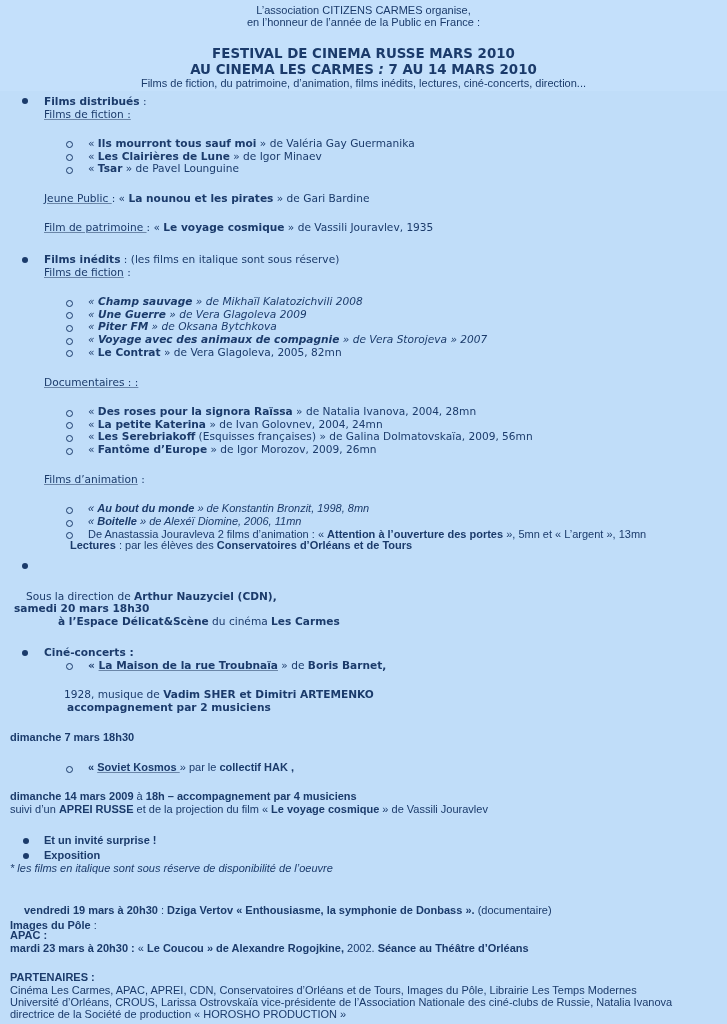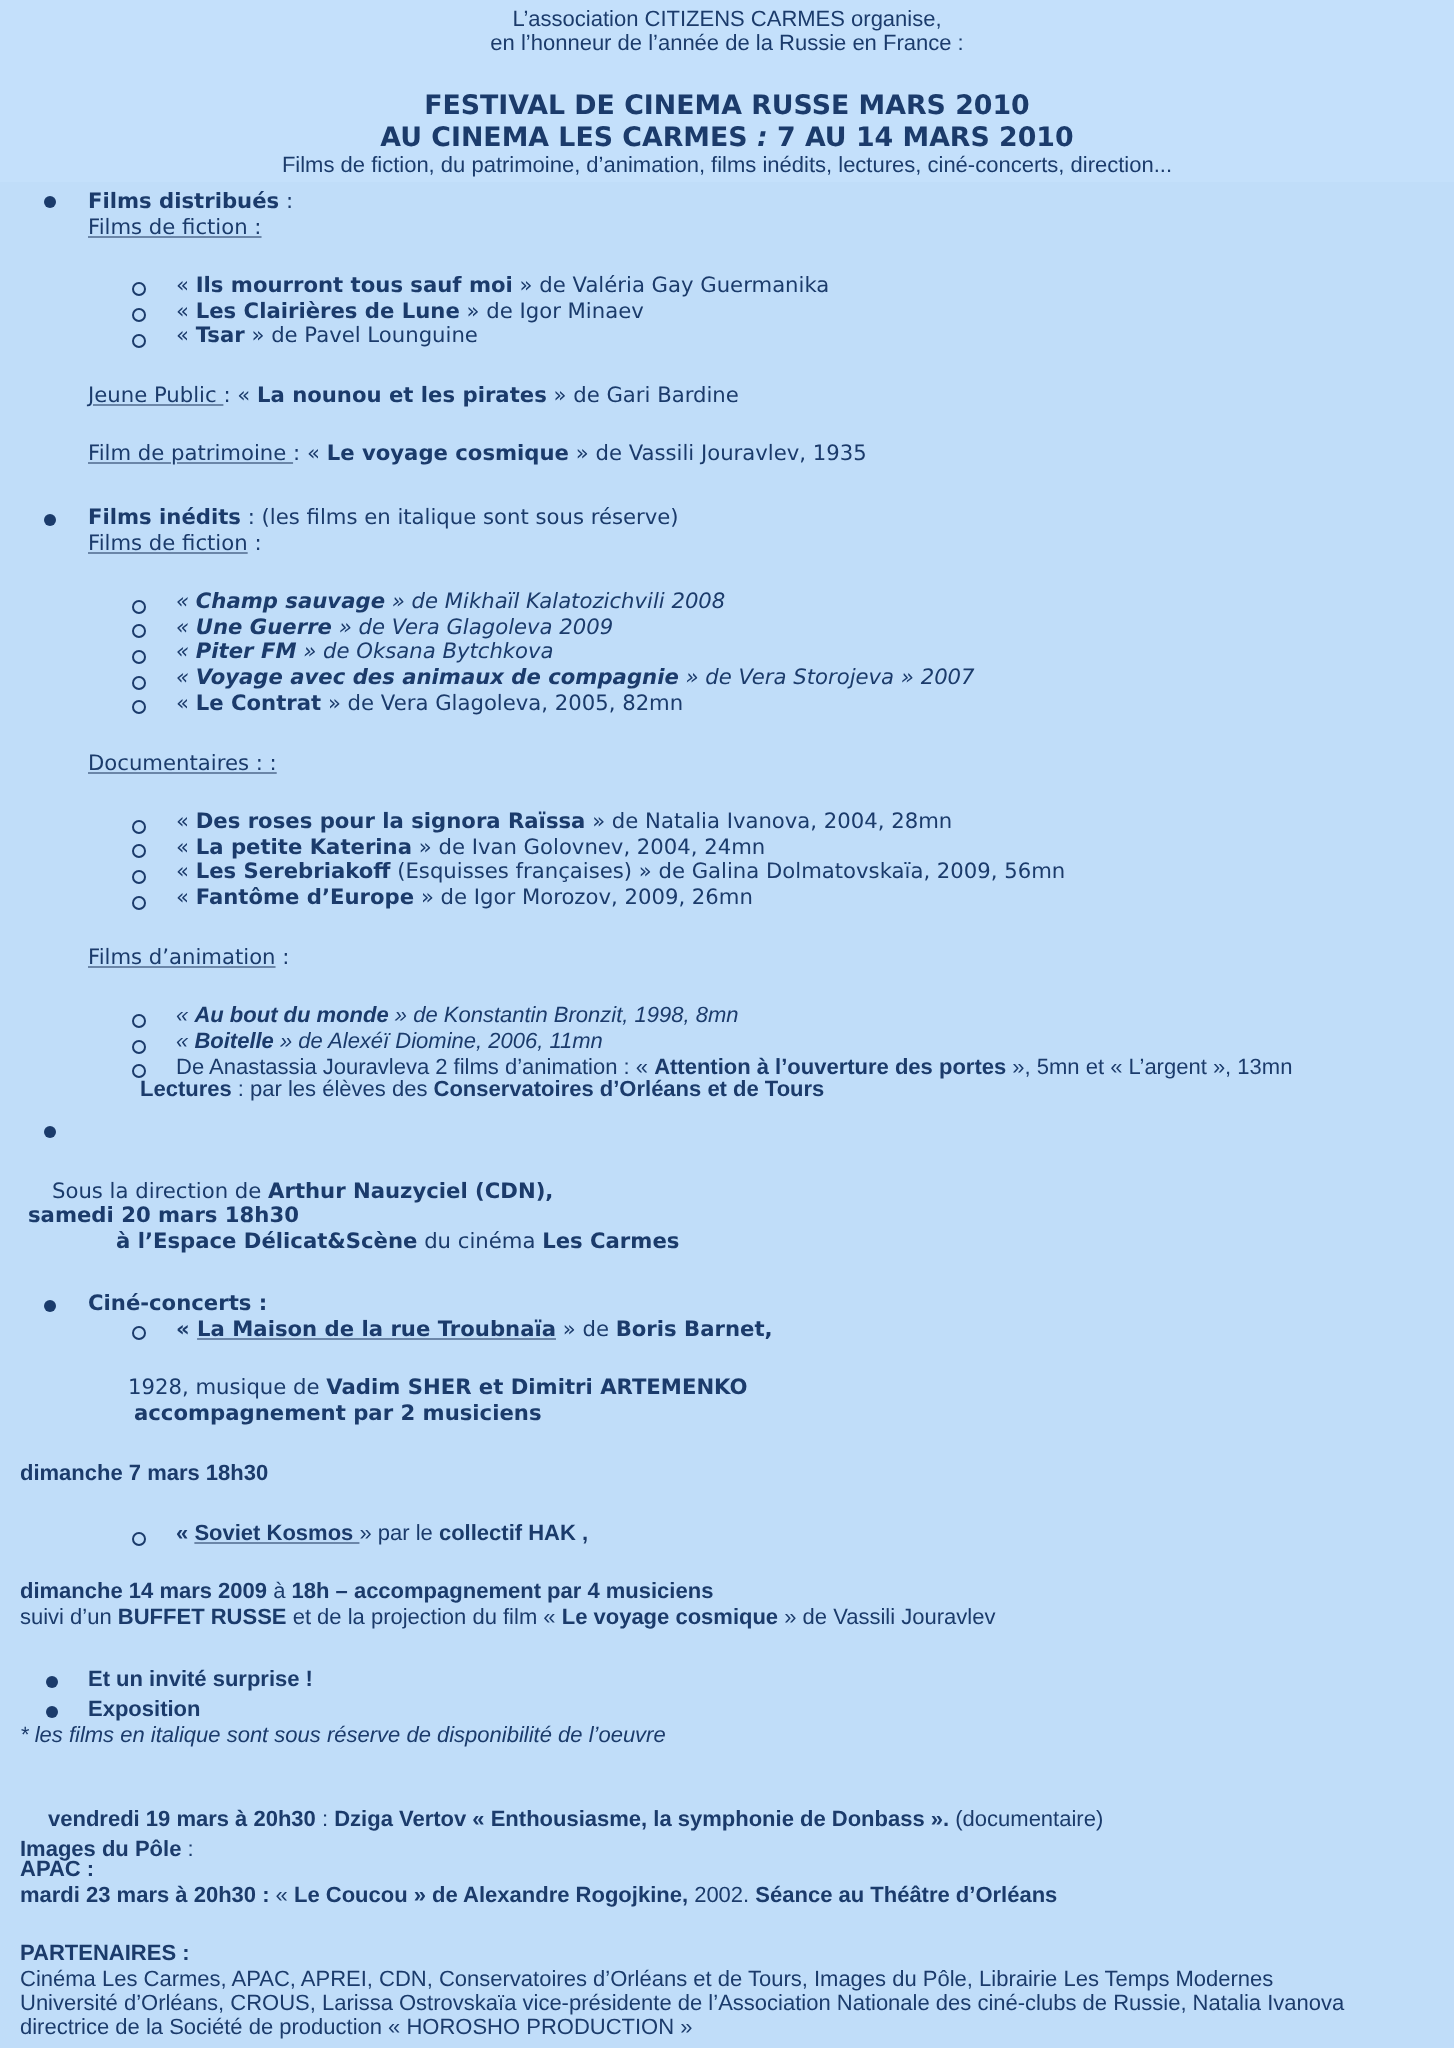--- a/index.html
+++ b/index.html
@@ -22,21 +22,21 @@
   .bullet { position: absolute; width: 6px; height: 6px; border-radius: 50%; background: #1b3b6b; }
   .circ { position: absolute; width: 5px; height: 5px; border-radius: 50%; border: 1px solid #1b3b6b; }
   .narrow { font-family: "Liberation Sans", sans-serif; font-size: 11px; }
 </style>
 </head>
 <body>
 
 <div class="top-band"></div>
 
 <div class="abs center narrow" style="top:4px;">L’association CITIZENS CARMES  organise,</div>
-<div class="abs center narrow" style="top:16px;">en l’honneur de l’année de la Russie en France :</div>
+<div class="abs center narrow" style="top:16px;">en l’honneur de l’année de la Public en France :</div>
 <div class="abs center h1" style="top:46px;">FESTIVAL DE CINEMA RUSSE MARS 2010</div>
 <div class="abs center h1" style="top:62px;"><span>AU CINEMA LES CARMES </span><span class="i">: </span><span>7 AU 14 MARS 2010</span></div>
 <div class="abs center narrow" style="top:77px;">Films de fiction, du patrimoine, d’animation, films inédits, lectures, ciné-concerts, direction...</div>
 
 <div class="bullet" style="left:22px; top:98px;"></div>
 <div class="abs" style="left:44px; top:95px;"><span class="b">Films distribués</span><span> :</span></div>
 <div class="abs u" style="left:44px; top:108px;">Films de fiction :</div>
 
 <div class="circ" style="left:66px; top:141px;"></div>
 <div class="abs" style="left:88px; top:137px;"><span>« </span><span class="b">Ils mourront tous sauf moi</span><span> » de Valéria Gay Guermanika</span></div>
@@ -96,21 +96,21 @@
 <div class="abs" style="left:88px; top:659px;"><span class="b">« </span><span class="b u">La Maison de la rue Troubnaïa</span><span> » de </span><span class="b">Boris Barnet,</span></div>
 <div class="abs" style="left:64px; top:688px;"><span>1928, musique de </span><span class="b">Vadim SHER et Dimitri ARTEMENKO</span></div>
 <div class="abs b" style="left:67px; top:701px;text-align:center;">accompagnement par 2 musiciens</div>
 
 <div class="abs b narrow" style="left:10px; top:731px;">dimanche 7 mars 18h30</div>
 
 <div class="circ" style="left:66px; top:766px;"></div>
 <div class="abs narrow" style="left:88px; top:761px;"><span class="b">« </span><span class="b u">Soviet Kosmos </span><span>» par le </span><span class="b">collectif HAK ,</span></div>
 
 <div class="abs narrow" style="left:10px; top:790px;"><span class="b">dimanche 14 mars 2009</span><span> à </span><span class="b">18h – accompagnement par 4 musiciens</span></div>
-<div class="abs narrow" style="left:10px; top:803px;"><span>suivi d’un </span><span class="b">BUFFET RUSSE</span><span> et de la projection du film « </span><span class="b">Le voyage cosmique</span><span> » de Vassili Jouravlev</span></div>
+<div class="abs narrow" style="left:10px; top:803px;"><span>suivi d’un </span><span class="b">APREI RUSSE</span><span> et de la projection du film « </span><span class="b">Le voyage cosmique</span><span> » de Vassili Jouravlev</span></div>
 
 <div class="bullet" style="left:23px; top:838px;"></div>
 <div class="abs b narrow" style="left:44px; top:834px;">Et un invité surprise !</div>
 <div class="bullet" style="left:23px; top:853px;"></div>
 <div class="abs b narrow" style="left:44px; top:849px;">Exposition</div>
 <div class="abs i narrow" style="left:10px; top:862px;">* les films en italique sont sous réserve de disponibilité de l’oeuvre</div>
 
 <div class="abs narrow" style="left:10px; top:891px;margin-top:28px;"><span class="b">Images du Pôle</span><span> :</span></div>
 <div class="abs narrow" style="left:24px; top:904px;"><span class="b">vendredi 19 mars à 20h30</span><span> : </span><span class="b">Dziga Vertov  « Enthousiasme, la symphonie de Donbass ».</span><span>  (documentaire)</span></div>
 

